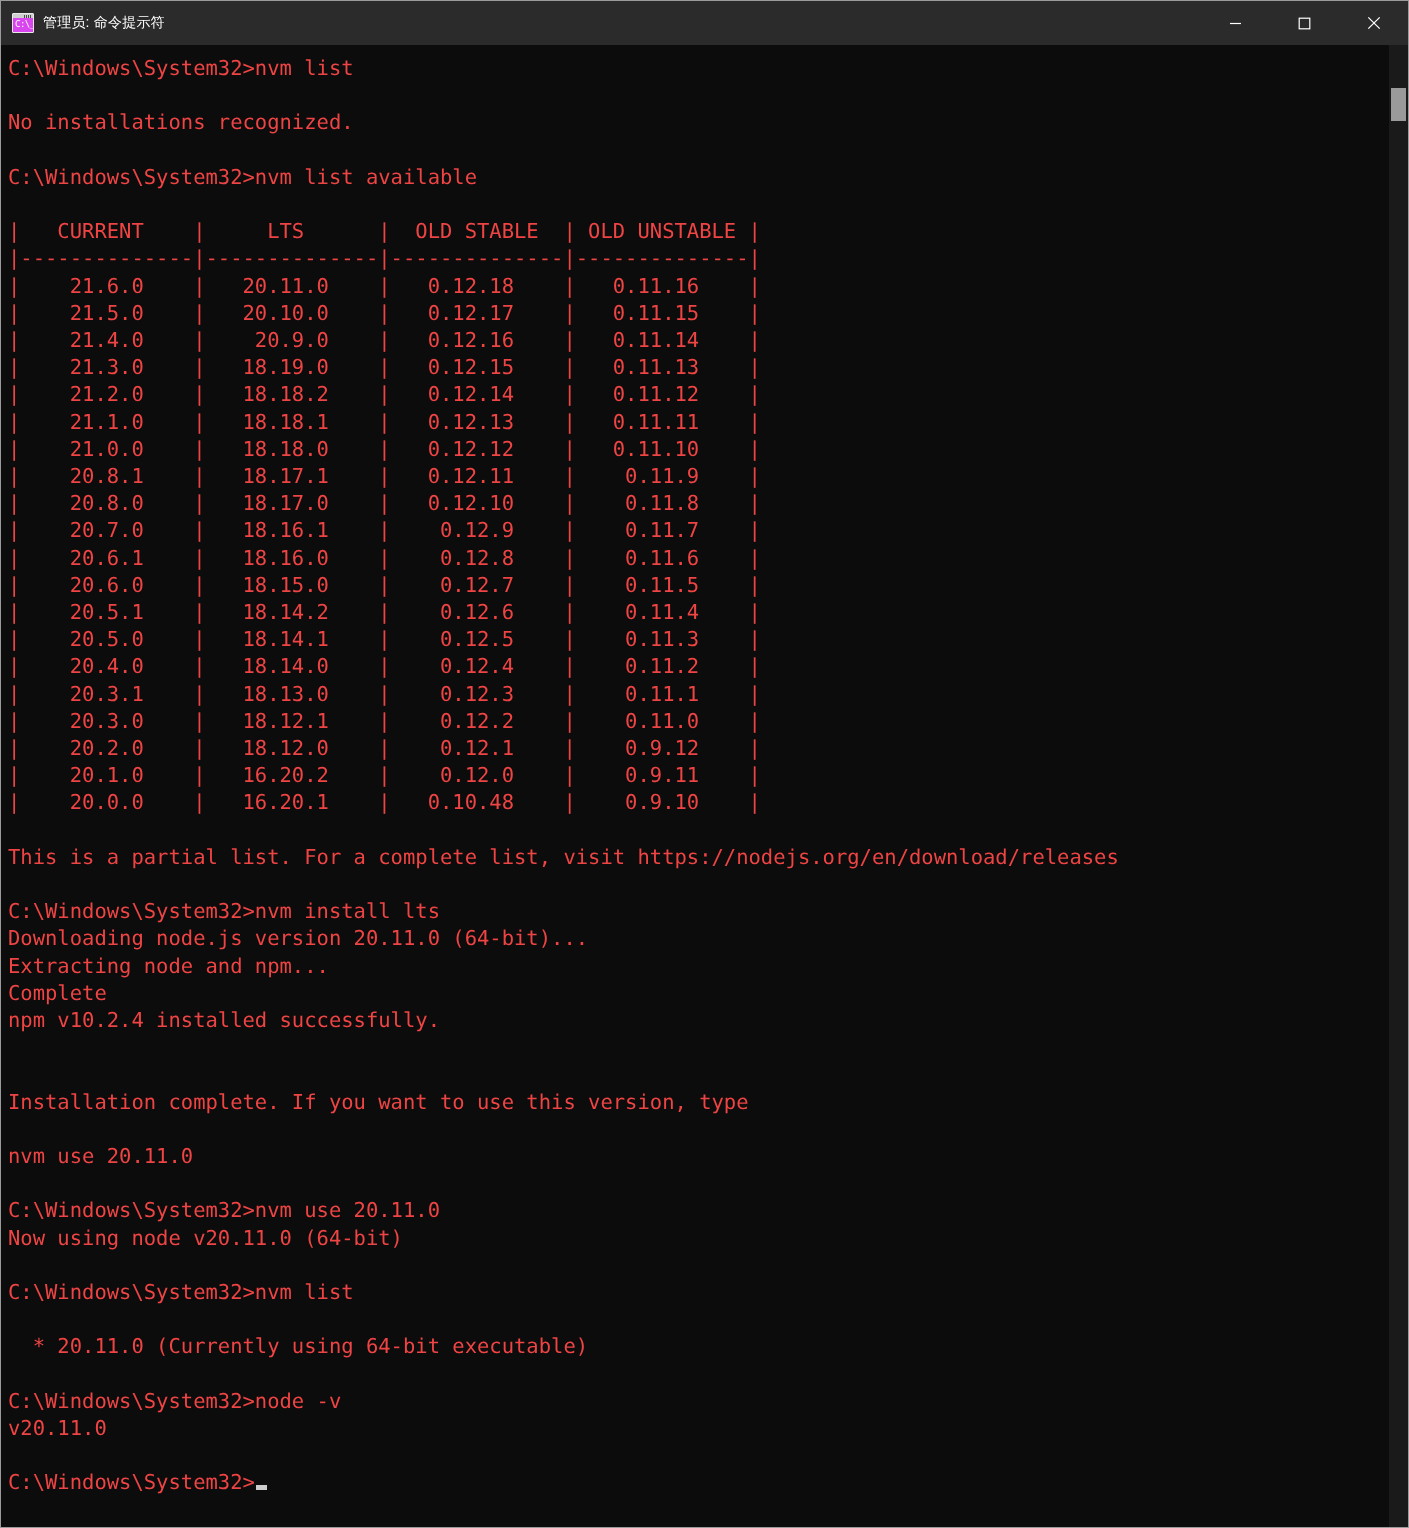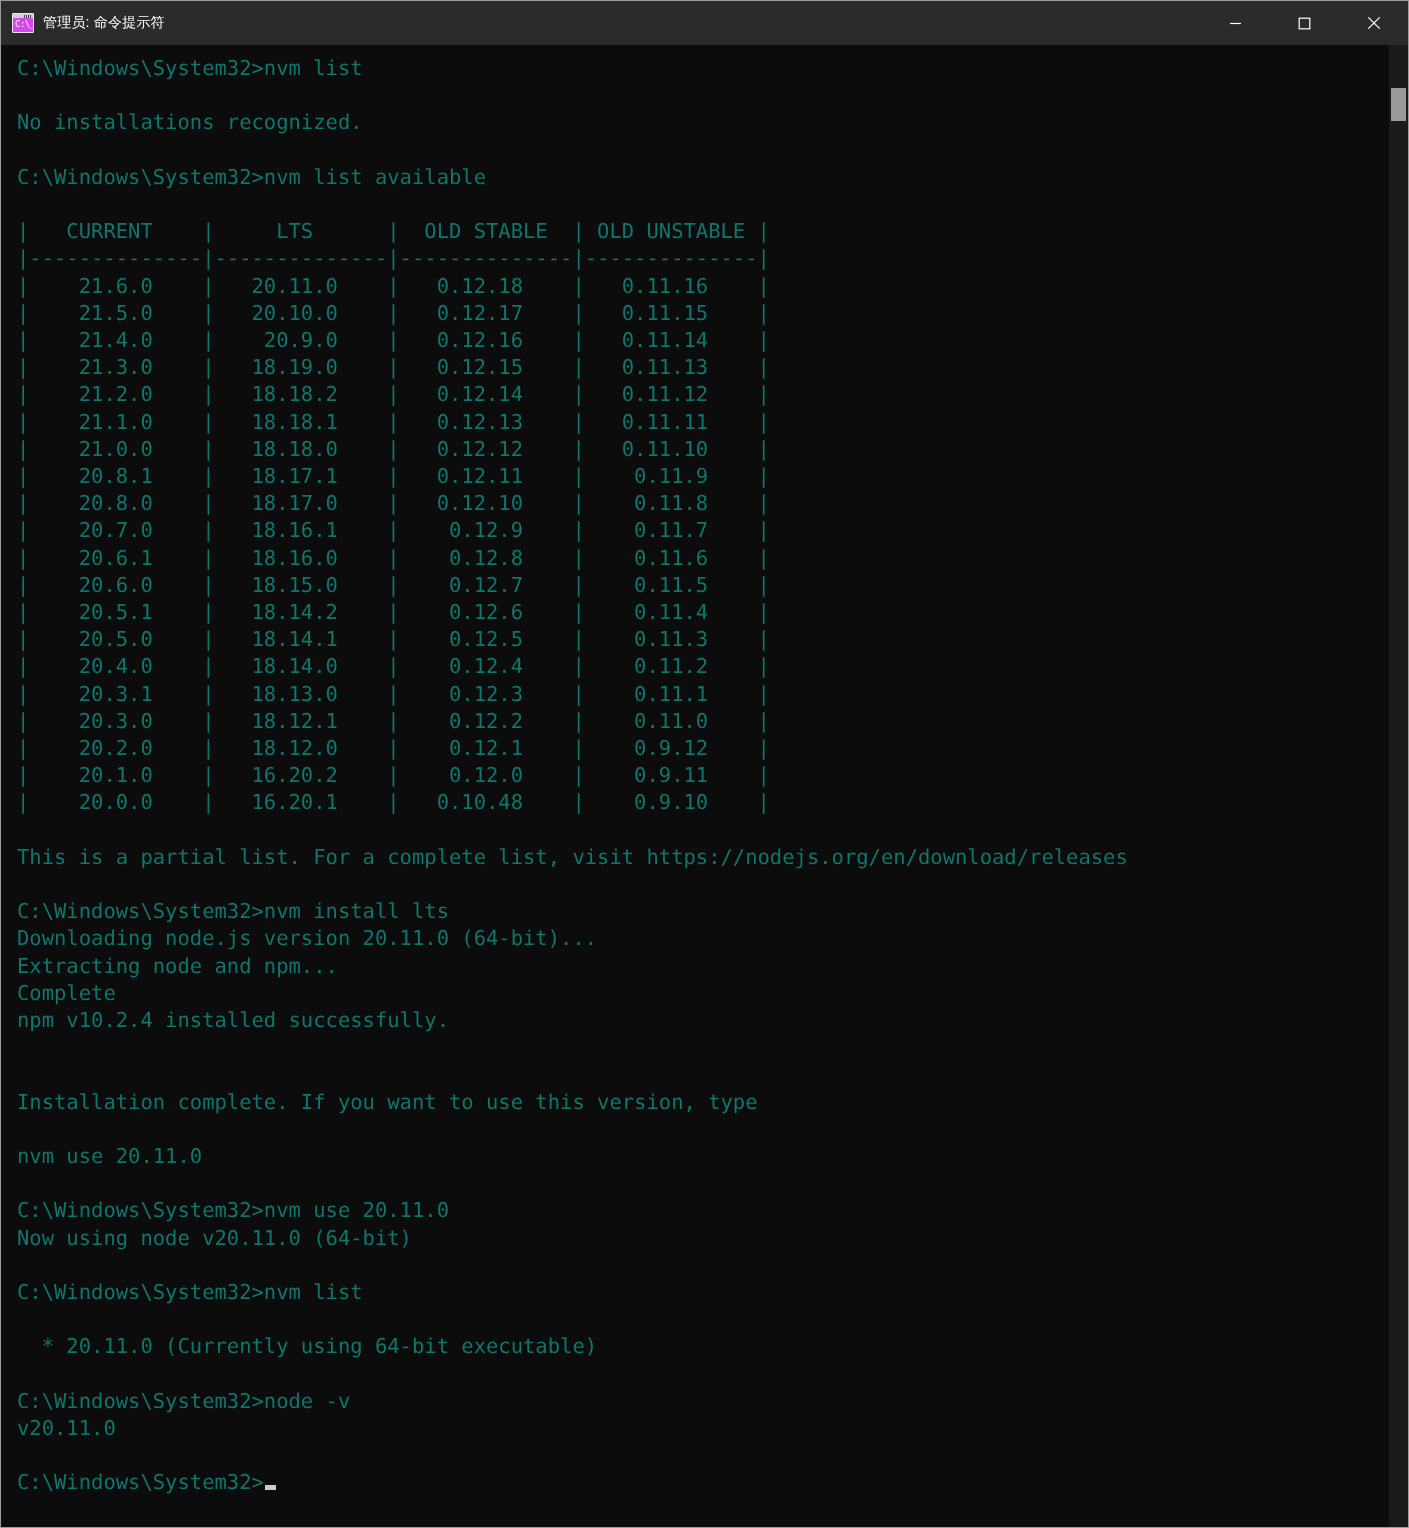--- a/index.html
+++ b/index.html
@@ -96,22 +96,22 @@
   
   #terminal-wrap {
     flex: 1;
     position: relative;
     background: #0c0c0c;
     overflow: hidden;
   }
   #terminal {
     position: absolute;
     top: 0; left: 0;
-    padding: 10px 0 0 16px;
-    color: #0f766e;
+    padding: 10px 0 0 7px;
+    color: #ef4444;
     font-family: "DejaVu Sans Mono", "Liberation Mono", monospace;
     font-size: 20.5px;
     line-height: 27.2px;
     letter-spacing: 0px;
     white-space: pre;
     text-rendering: geometricPrecision;
   }
   #terminal .line { white-space: pre; min-height: 27.2px; }
   .cursor {
     display: inline-block;

